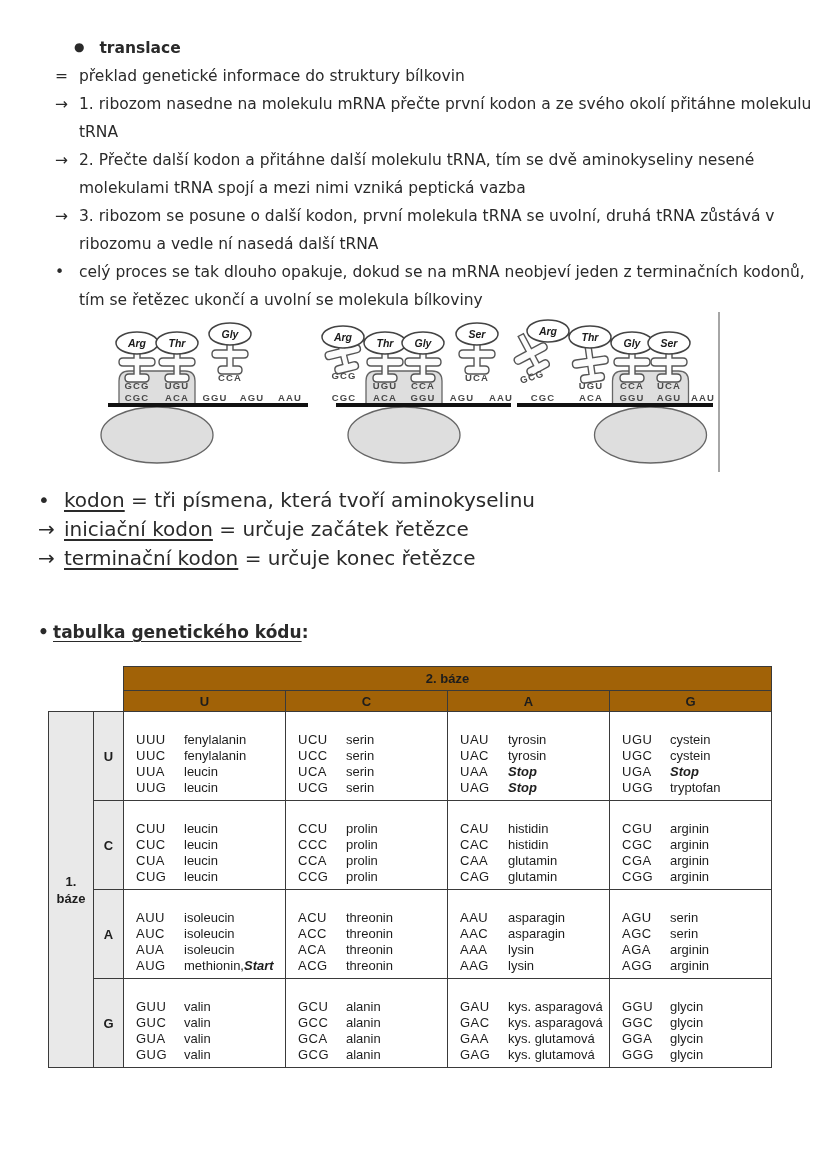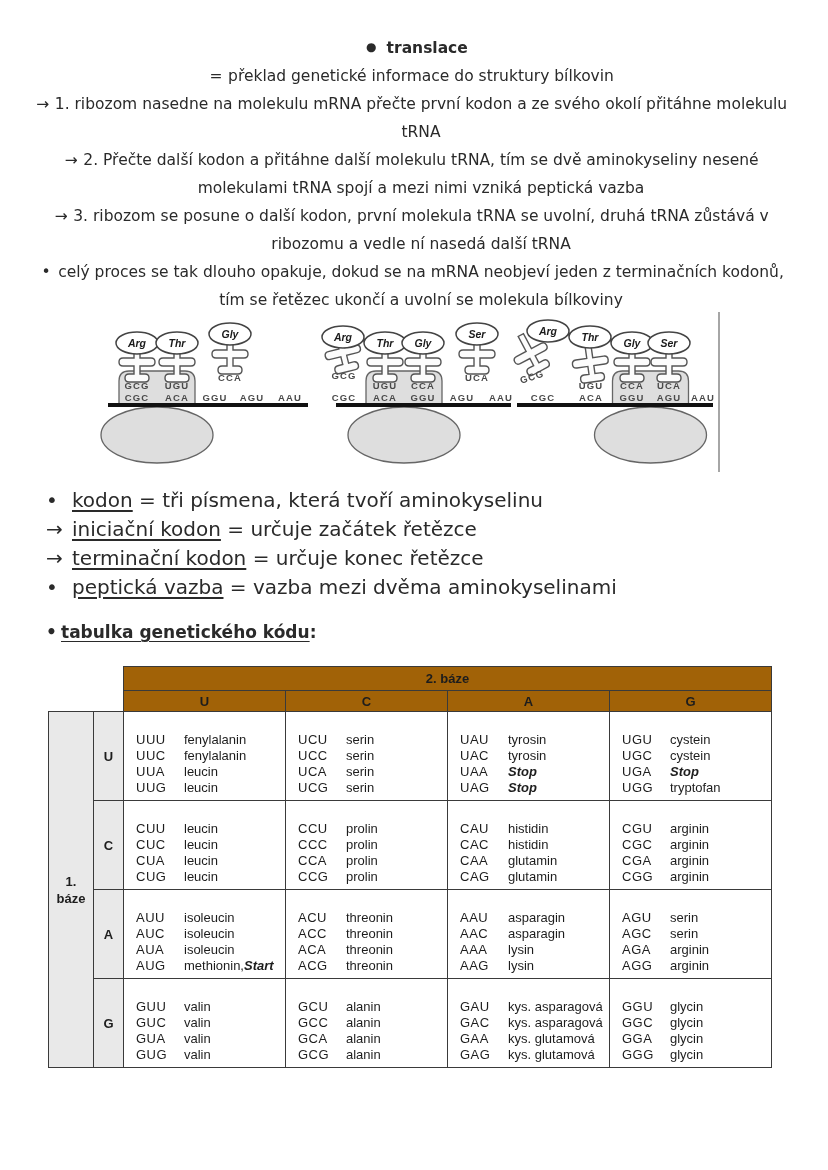--- a/index.html
+++ b/index.html
@@ -2,24 +2,24 @@
 <html><head>
 <meta charset="utf-8">
 <style>
   * { margin:0; padding:0; box-sizing:border-box; }
   html,body { background:#fff; }
   #page {
     position:relative; width:828px; height:1170px; background:#ffffff;
     font-family:"DejaVu Sans",sans-serif; color:#2a2a2a; overflow:hidden;
   }
   
-  .intro { position:absolute; top:33px; left:22px; width:766px; font-size:15.5px; line-height:28px;text-align:center; }
+  .intro { position:absolute; top:33px; left:55px; width:766px; font-size:15.5px; line-height:28px; }
   .title-line { padding-left:19px; font-weight:bold; }
   .tbullet { display:inline-block; width:20px; font-size:12px; vertical-align:2px; }
-  .para { padding-left:24px; text-indent:-24px;margin-left:8px; }
+  .para { padding-left:24px; text-indent:-24px; }
   .marker { display:inline-block; width:24px; text-indent:0; }
   .u { text-decoration:underline; text-underline-offset:3px; }
   .b { font-weight:bold; }
   
   .defs { position:absolute; top:486px; left:38px; width:766px; font-size:20px; line-height:29px; }
   .defs .marker { width:26px; }
   
   .theading { position:absolute; top:622px; left:38px; width:766px; font-size:17px; font-weight:bold; }
   .theading .marker { width:15px; }
   
@@ -168,21 +168,20 @@
         </g>
         <text x="533" y="70" class="seq" transform="rotate(-18 533 70)">GCG</text>
       </g>
       <line x1="719" y1="2" x2="719" y2="162" class="vr"></line>
     </svg>
 
   <section class="defs" id="defs">
       <p class="para"><span class="marker">•</span><span class="u ">kodon</span><span> = tři písmena, která tvoří aminokyselinu</span></p>
       <p class="para"><span class="marker">→</span><span class="u ">iniciační kodon</span><span> = určuje začátek řetězce</span></p>
       <p class="para"><span class="marker">→</span><span class="u ">terminační kodon</span><span> = určuje konec řetězce</span></p>
-      <p class="para"><span class="marker">•</span><span class="u ">peptická vazba</span><span> = vazba mezi dvěma aminokyselinami</span></p>
     </section>
 
   <div class="theading" id="theading">
       <p class="para"><span class="marker">•</span><span class="u b">tabulka genetického kódu</span><span class="b">:</span></p>
     </div>
 
   <div class="table-wrap" id="tablewrap">
       <table>
         <colgroup>
           <col style="width: 45px;">

